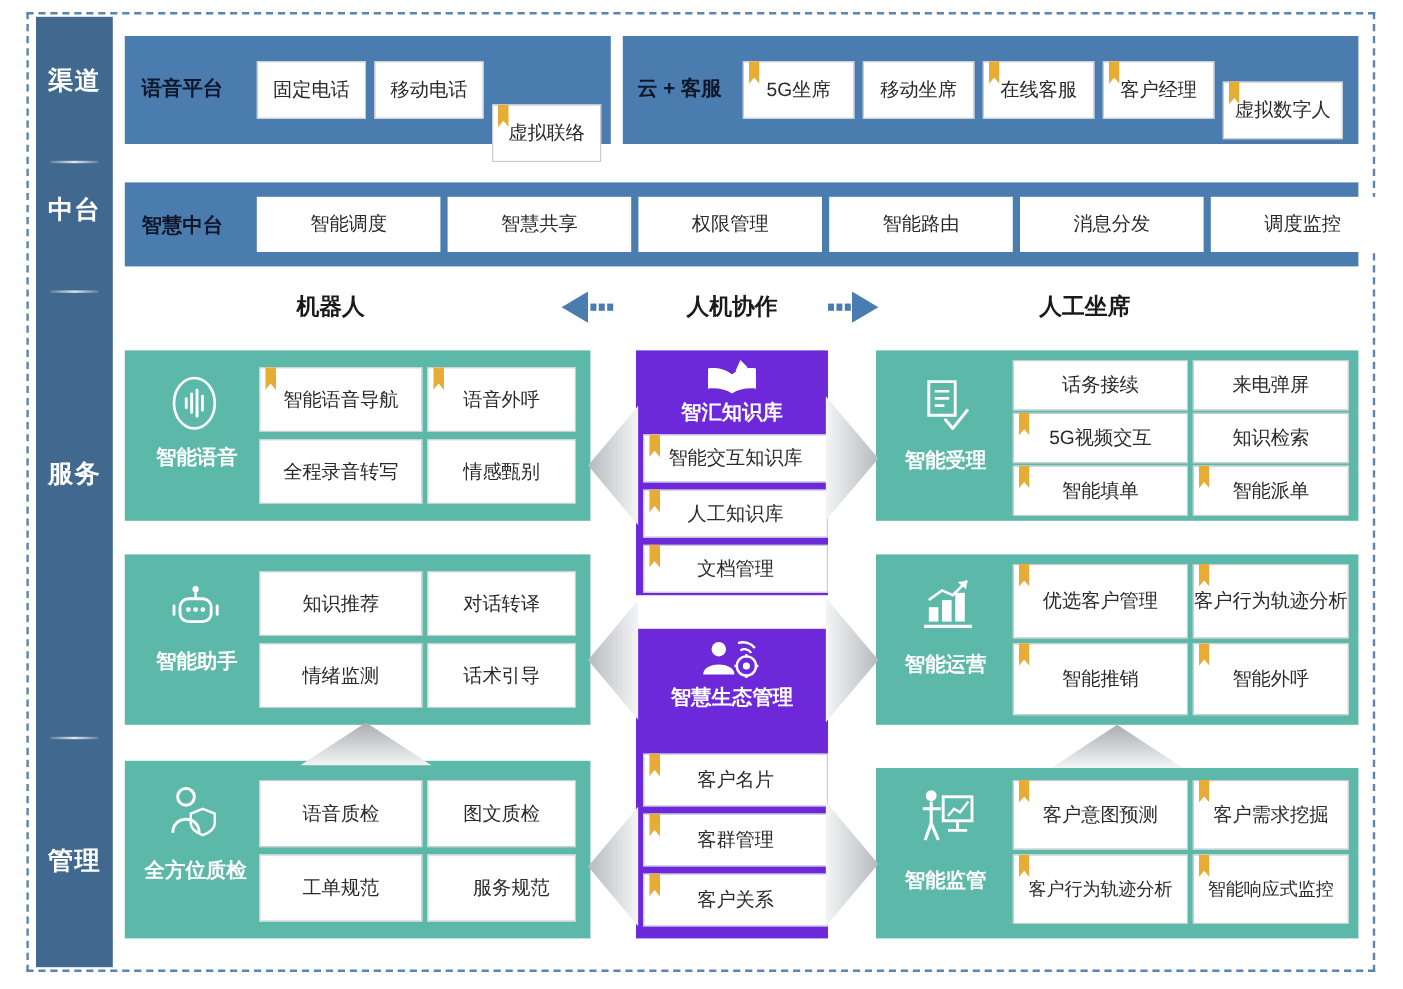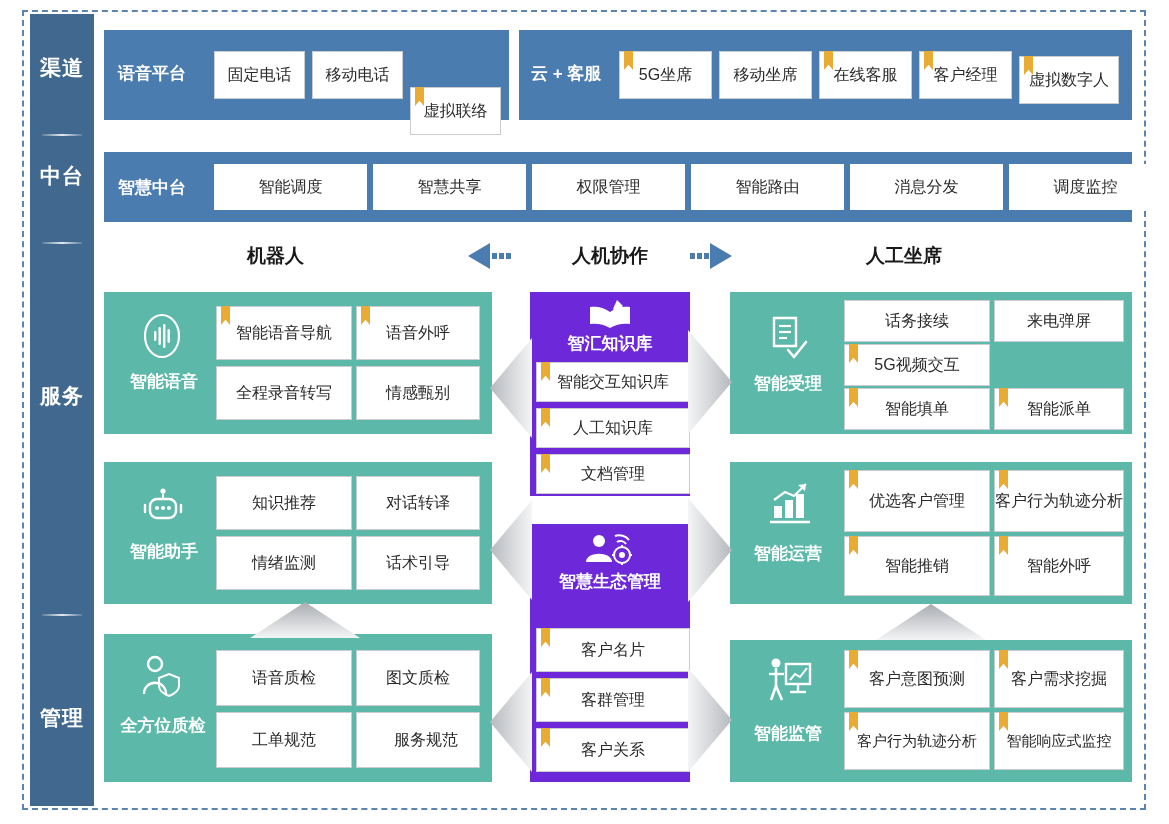--- a/index.html
+++ b/index.html
@@ -27,21 +27,21 @@
   }
   .rail-div{
     position:absolute;left:12px;width:40px;height:2px;
     background:linear-gradient(90deg,rgba(255,255,255,.15),rgba(255,255,255,.85),rgba(255,255,255,.15));
   }
   
   .band{
     position:absolute;background:#4b7cb0;
   }
   .band-title{
-    position:absolute;color:#ffffff;font-weight:bold;font-size:17px;
+    position:absolute;color:#0f172a;font-weight:bold;font-size:17px;
     white-space:nowrap;
   }
   .cell{
     position:absolute;background:#ffffff;border:1px solid #c9ccd1;
     box-sizing:border-box;
     display:flex;align-items:center;justify-content:center;
     color:#2a2a2a;font-size:16px;white-space:nowrap;
   }
   .cell.plain{border:none;}
   
@@ -111,21 +111,21 @@
       <span>移动坐席</span>
     </div>
   <div class="cell" style="left:300px;top:21px;width:93px;height:48px;">
     <span class="ribbon"></span>
     <span>在线客服</span>
   </div>
   <div class="cell" style="left:400px;top:21px;width:93px;height:48px;">
     <span class="ribbon"></span>
     <span>客户经理</span>
   </div>
-  <div class="cell" style="left:500px;top:26px;width:100px;height:48px;">
+  <div class="cell" style="left:500px;top:38px;width:100px;height:48px;">
     <span class="ribbon"></span>
     <span>虚拟数字人</span>
   </div>
 </div>
 
 <div class="band" style="left:104px;top:152px;width:1028px;height:70px;">
   <div class="band-title" style="left:14px;top:24px;">智慧中台</div>
   <div class="cell plain" style="left:110px;top:12px;width:153px;height:46px;">
       <span>智能调度</span>
     </div>
@@ -296,20 +296,23 @@
   <div class="cell" style="left:264px;top:8px;width:130px;height:42px;">
       <span>来电弹屏</span>
     </div>
   <div class="cell" style="left:114px;top:8px;width:146px;height:42px;">
       <span>话务接续</span>
     </div>
   <div class="cell" style="left:114px;top:52px;width:146px;height:42px;">
     <span class="ribbon"></span>
     <span>5G视频交互</span>
   </div>
+  <div class="cell" style="left:264px;top:52px;width:130px;height:42px;">
+      <span>知识检索</span>
+    </div>
   <div class="cell" style="left:114px;top:96px;width:146px;height:42px;">
     <span class="ribbon"></span>
     <span>智能填单</span>
   </div>
   <div class="cell" style="left:264px;top:96px;width:130px;height:42px;">
     <span class="ribbon"></span>
     <span>智能派单</span>
   </div>
 </div>
 

